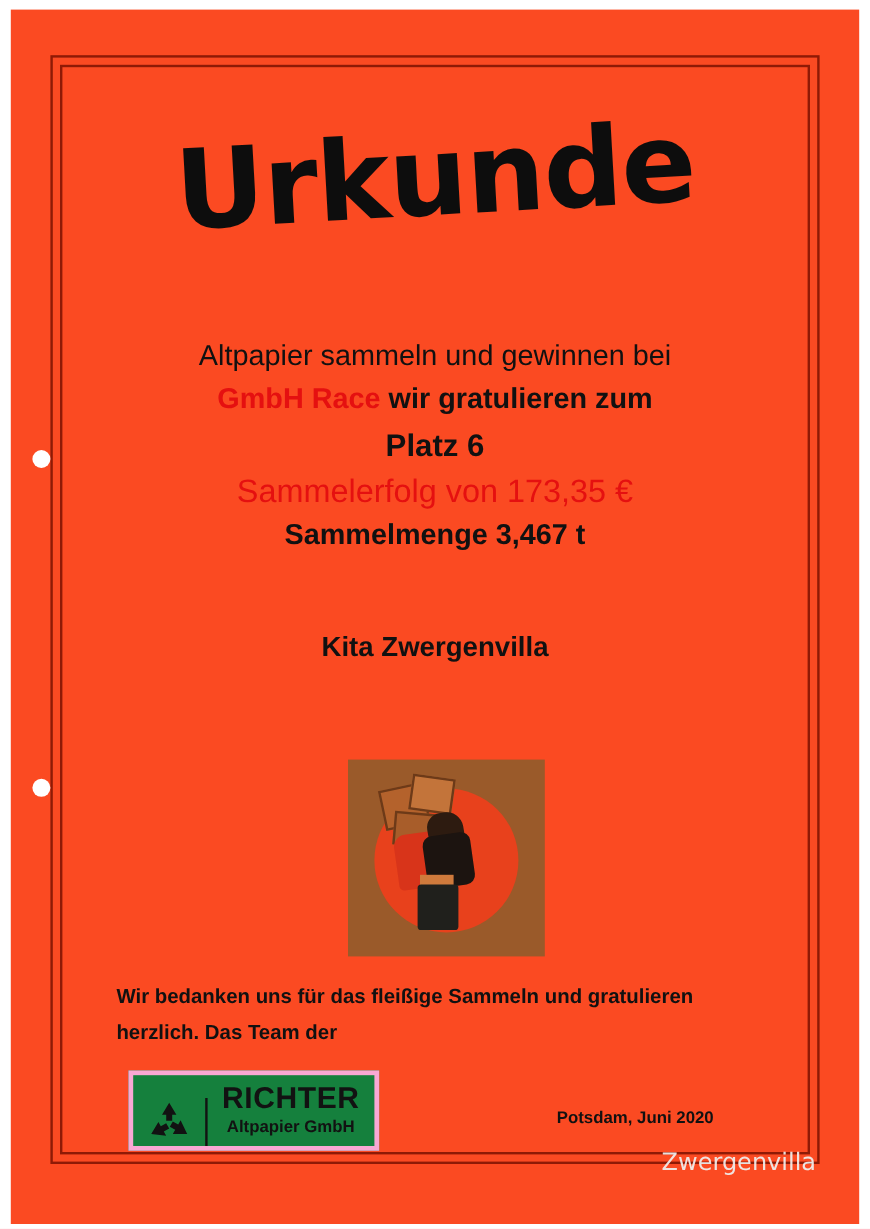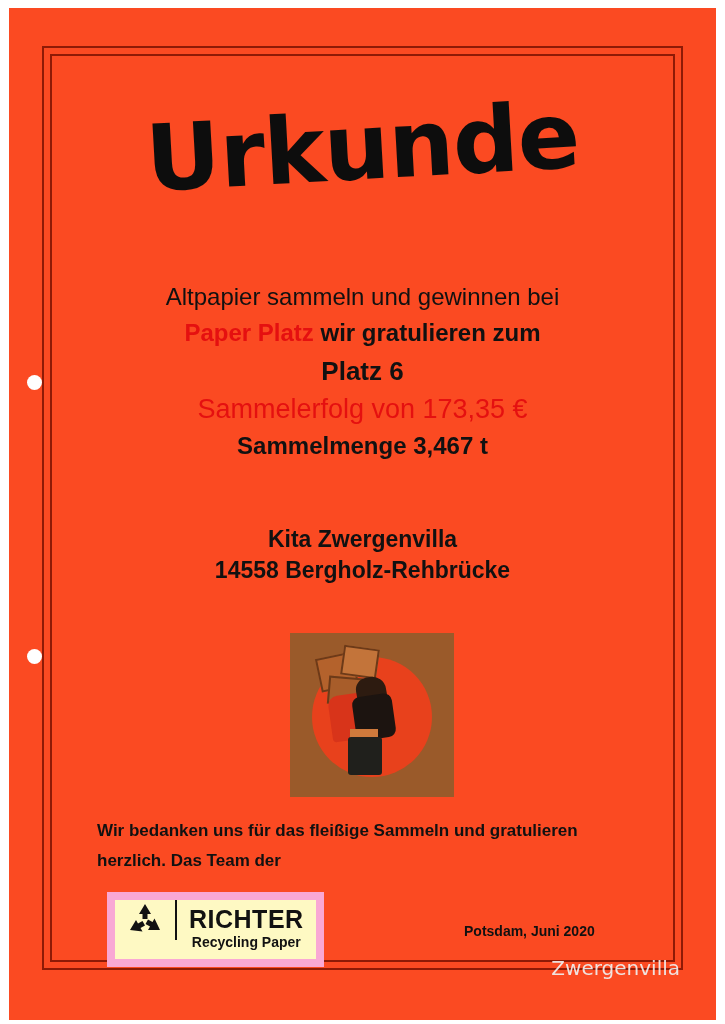--- a/index.html
+++ b/index.html
@@ -241,23 +241,23 @@
     line-height: 30px;
     color: #111111;
   }
 
   
   #logo-block {
     position: absolute;
     left: 98px;
     top: 884px;
     display: flex;
-    align-items: flex-start;
-    border: 8px solid #f9a8d4;
-    background: #fef9c3;
+    align-items: flex-end;
+    border: 4px solid #f9a8d4;
+    background: #15803d;
   }
   #logo-mark {
     width: 60px;
     display: flex;
     align-items: center;
     justify-content: center;
     border-right: 2px solid #121212;
   }
   #logo-text {
     padding: 6px 12px 8px 12px;
@@ -304,31 +304,30 @@
   <div id="border-inner"></div>
 
   <div class="punch-hole" id="punch-hole-top"></div>
   <div class="punch-hole" id="punch-hole-bottom"></div>
 
   <div id="title">Urkunde</div>
 
   <div id="body-block">
     <div class="line-1">Altpapier sammeln und gewinnen bei</div>
     <div class="line-2">
-      <span class="brand-red">Paper Platz</span>
+      <span class="brand-red">GmbH Race</span>
       <span>wir gratulieren zum</span>
     </div>
     <div class="line-3">Platz 6</div>
     <div class="line-4">Sammelerfolg von 173,35 €</div>
     <div class="line-5">Sammelmenge 3,467 t</div>
   </div>
 
   <div id="recipient-block">
     <div>Kita Zwergenvilla</div>
-    <div>14558 Bergholz-Rehbrücke</div>
   </div>
 
   <div id="illustration">
     <div class="disc"></div>
     <div class="box-a"></div>
     <div class="box-b"></div>
     <div class="box-c"></div>
     <div class="person-shirt"></div>
     <div class="person-hair"></div>
     <div class="person-back"></div>
@@ -346,20 +345,20 @@
       <svg width="40" height="40" viewBox="0 0 40 40" aria-hidden="true">
         <g fill="#121212">
           <path d="M20 4 L26 14 L22.5 14 L22.5 19 L17.5 19 L17.5 14 L14 14 Z"></path>
           <path d="M5 30 L11 20 L13 23.5 L17.5 21 L20 25.5 L15.5 28 L17.5 31.5 Z"></path>
           <path d="M35 30 L23 30 L25 26.5 L20.5 24 L23 19.5 L27.5 22 L29.5 18.5 Z"></path>
         </g>
       </svg>
     </div>
     <div id="logo-text">
       <div id="logo-name">RICHTER</div>
-      <div id="logo-sub">Recycling Paper</div>
+      <div id="logo-sub">Altpapier GmbH</div>
     </div>
   </div>
 
   <div id="place-date">Potsdam, Juni 2020</div>
 
   <div id="watermark">Zwergenvilla</div>
 </div>
 
 </body></html>

